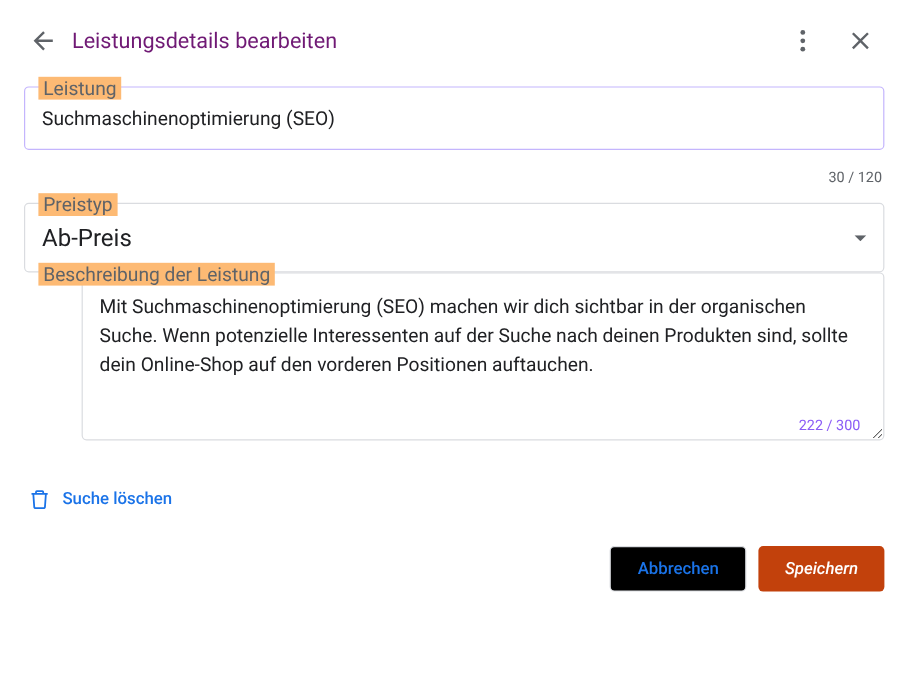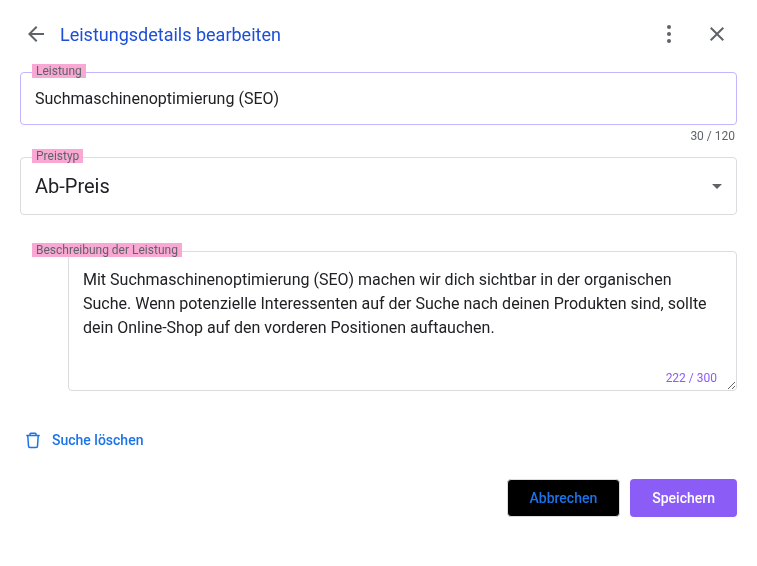--- a/index.html
+++ b/index.html
@@ -27,21 +27,21 @@
       align-items: center;
       justify-content: center;
       border-radius: 50%;
       cursor: pointer;
       background: none;
       border: none;
     }
     .header-title {
       font-size: 18px;
       font-weight: 400;
-      color: #1d4ed8;
+      color: #701a75;
       margin-left: 4px;
       flex: 1;
     }
     .header-icons {
       display: flex;
       gap: 8px;
     }
     .icon-btn {
       width: 40px;
       height: 40px;
@@ -57,48 +57,47 @@
       padding: 4px 20px 0 20px;
     }
     .field-container {
       position: relative;
       margin-bottom: 8px;
     }
     .field-label {
       position: absolute;
       top: -8px;
       left: 12px;
-      background: #f9a8d4;
+      background: #fdba74;
       padding: 0 4px;
-      font-size: 12px;
+      font-size: 16px;
       color: #5f6368;
       z-index: 1;
     }
     .field-input {
       width: 100%;
       border: 1px solid #c4b5fd;
       border-radius: 4px;
       padding: 16px 14px;
       font-size: 16px;
       color: #202124;
       font-family: inherit;
       outline: none;
     }
     .field-counter {
       text-align: right;
       font-size: 12px;
       color: #5f6368;
-      margin-top: 4px;
+      margin-top: 16px;
       padding-right: 2px;
     }
     .row {
       display: flex;
       gap: 18px;
       margin-top: 14px;
-      margin-bottom: 36px;
     }
     .row .field-container {
       flex: 1;
       margin-bottom: 0;
     }
     .select-field {
       width: 100%;
       border: 1px solid #dadce0;
       border-radius: 4px;
       padding: 16px 14px;
@@ -164,22 +163,23 @@
       cursor: pointer;
       font-family: inherit;
       border: none;
     }
     .btn-secondary {
       background: #000000;
       color: #1a73e8;
       border: 1px solid #dadce0;
     }
     .btn-primary {
-      background: #8b5cf6;
+      background: #c2410c;
       color: #fff;
+      font-style: italic;
     }
   </style>
 </head>
 <body>
 
 <div class="header">
   <button class="back-btn">
     <svg width="24" height="24" viewBox="0 0 24 24" fill="#5f6368">
       <path d="M20 11H7.83l5.59-5.59L12 4l-8 8 8 8 1.41-1.41L7.83 13H20v-2z"></path>
     </svg>

